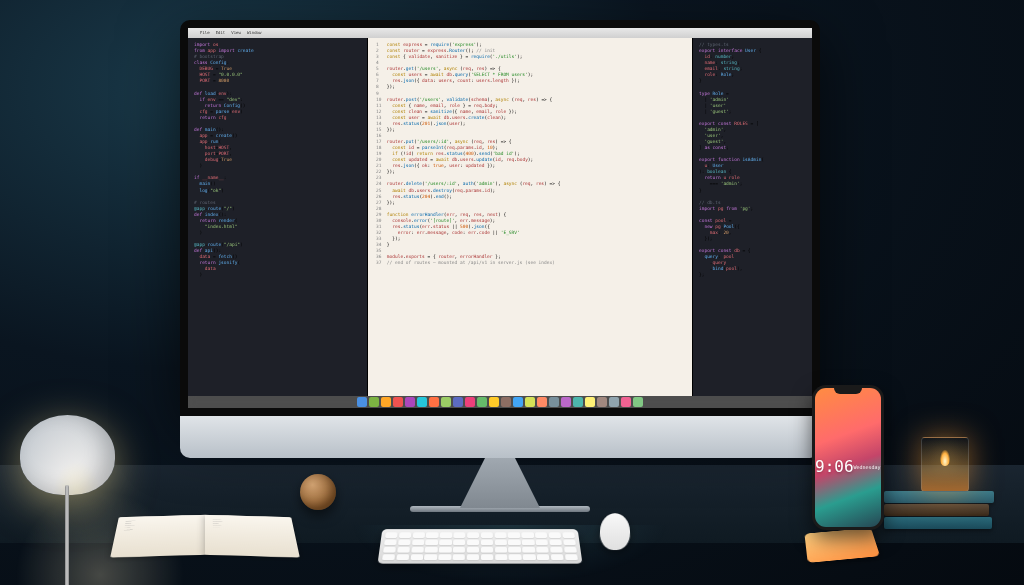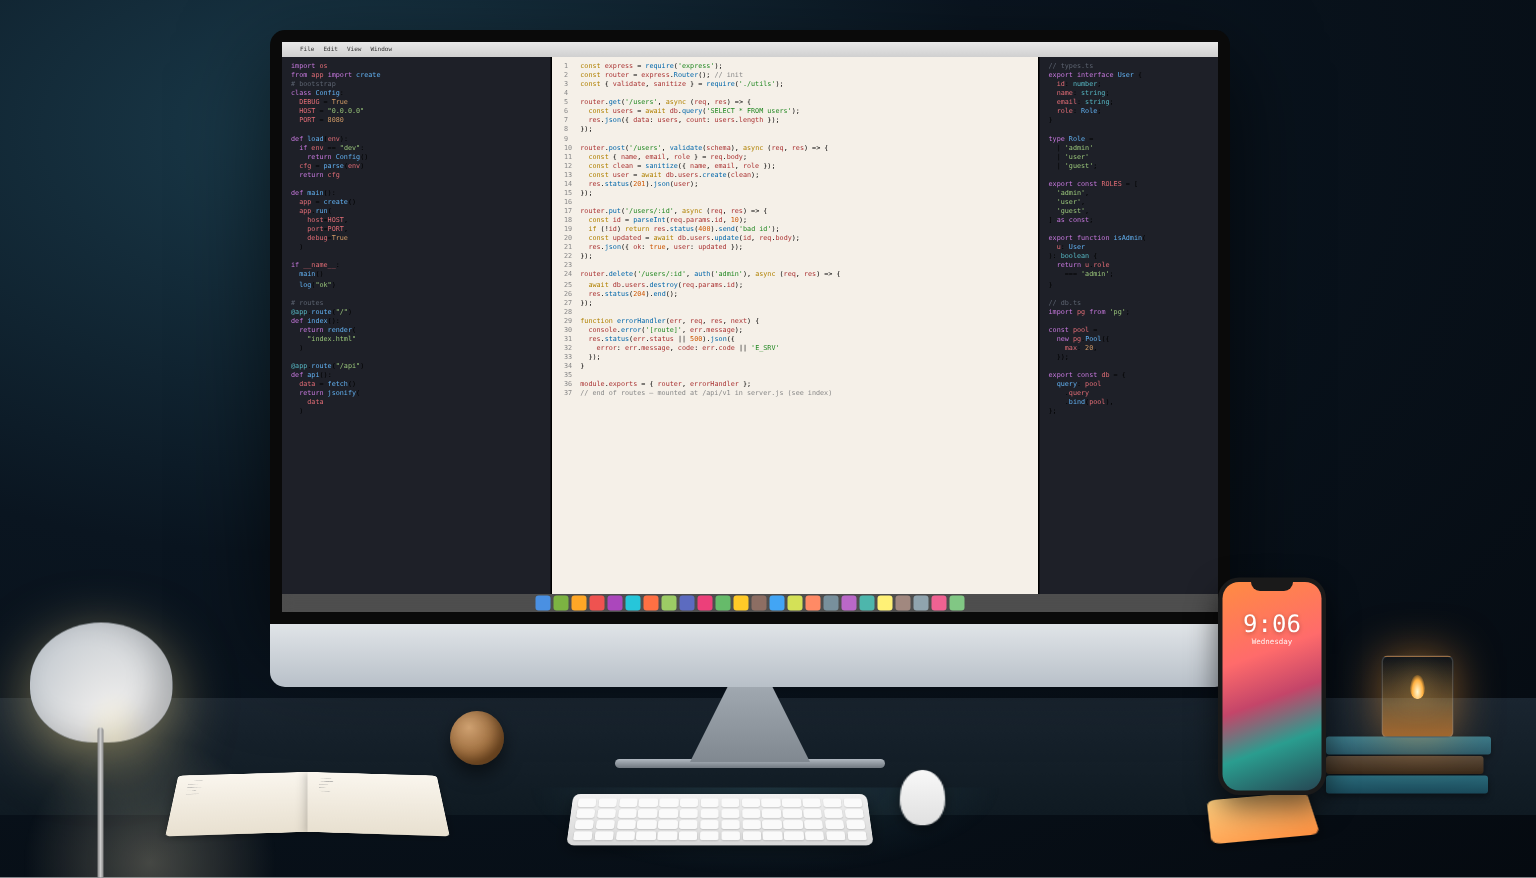--- a/index.html
+++ b/index.html
@@ -259,21 +259,20 @@
   z-index: 5;
 }
 .iphone-screen {
   width: 100%;
   height: 100%;
   border-radius: 11px;
   background: linear-gradient(160deg, #ff8c42 0%, #ff6b6b 35%, #c44569 55%, #2a9d8f 75%, #264653 100%);
   position: relative;
   overflow: hidden;
   display: flex;
-  flex-direction: column;
   align-items: center;
   padding-top: 18px;
 }
 .iphone-notch {
   position: absolute;
   top: 0;
   left: 50%;
   transform: translateX(-50%);
   width: 28px;
   height: 6px;

